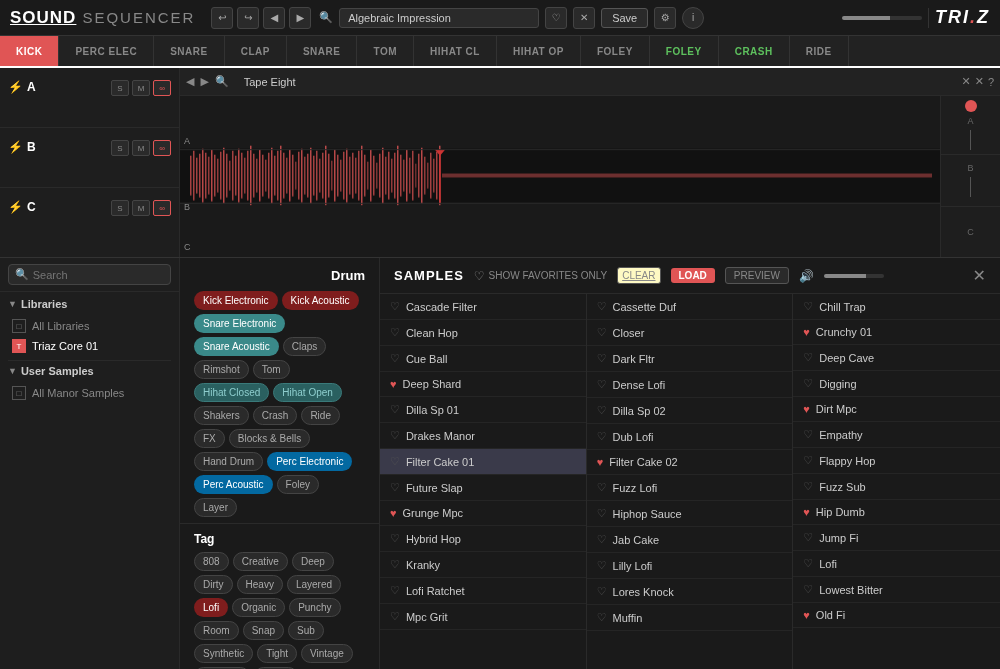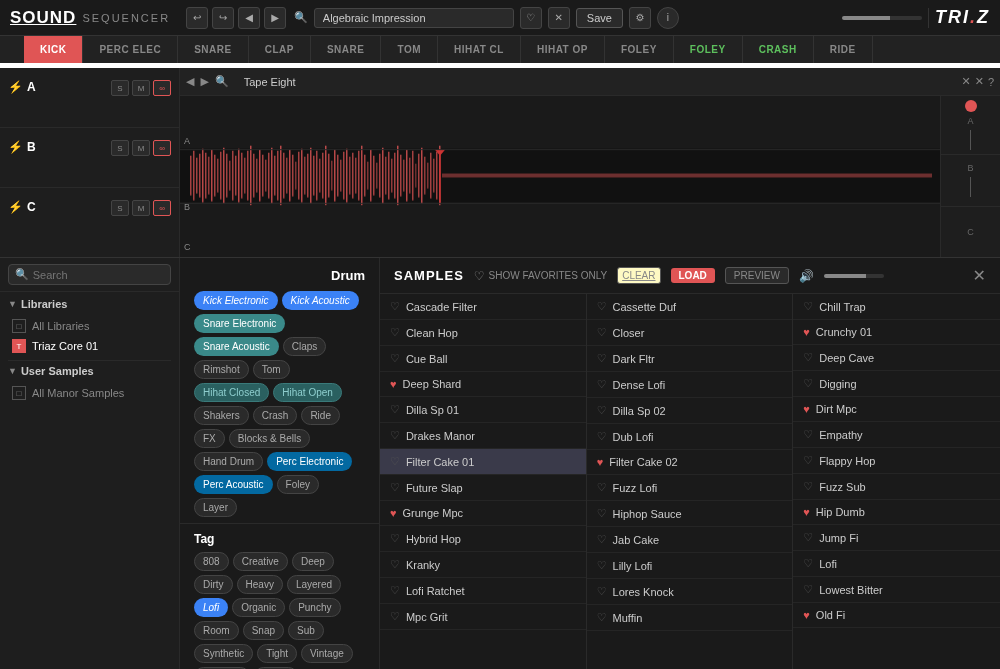--- a/index.html
+++ b/index.html
@@ -30,21 +30,21 @@
     }
     .brand-sound {
       color: #fff;
       font-size: 17px;
       font-weight: bold;
       letter-spacing: 1px;
       text-decoration: underline;
     }
     .brand-seq {
       color: #888;
-      font-size: 11px;
+      font-size: 15px;
       letter-spacing: 2px;
     }
     .top-bar-controls {
       display: flex;
       align-items: center;
       gap: 4px;
       margin-left: 8px;
     }
     .icon-btn {
       background: #2a2a2a;
@@ -94,23 +94,22 @@
       background: linear-gradient(to right, #888 60%, #333 60%);
       border-radius: 2px;
     }
 
     
     .drum-tabs {
       background: #222;
       height: 32px;
       display: flex;
       align-items: stretch;
-      border-bottom: 5px solid #ffffff;
+      border-bottom: 2px solid #ffffff;
       overflow-x: auto;
-      padding-left: 24px;
     }
     .drum-tab {
       padding: 0 16px;
       display: flex;
       align-items: center;
       cursor: pointer;
       font-size: 10px;
       font-weight: bold;
       letter-spacing: 0.5px;
       color: #888;
@@ -226,21 +225,21 @@
       flex-wrap: wrap;
       gap: 4px;
     }
     .chip {
       padding: 3px 8px;
       border-radius: 10px;
       font-size: 10px;
       cursor: pointer;
       border: 1px solid transparent;
     }
-    .chip.pink { background: #3b82f6; color: #fff; font-style: italic; }
+    .chip.pink { background: #7f1d1d; color: #fff; }
     .chip.orange { background: #0369a1; color: #fff; }
     .chip.teal { background: #3a8a8a; color: #fff; }
     .chip.default { background: #2a2a2a; color: #aaa; border-color: #444; }
     .chip.dark-teal { background: #2a6060; color: #8ecece; border-color: #3a7a7a; }
 
     
     .tag-section {
       padding: 8px 14px;
       border-bottom: 1px solid #2a2a2a;
     }

